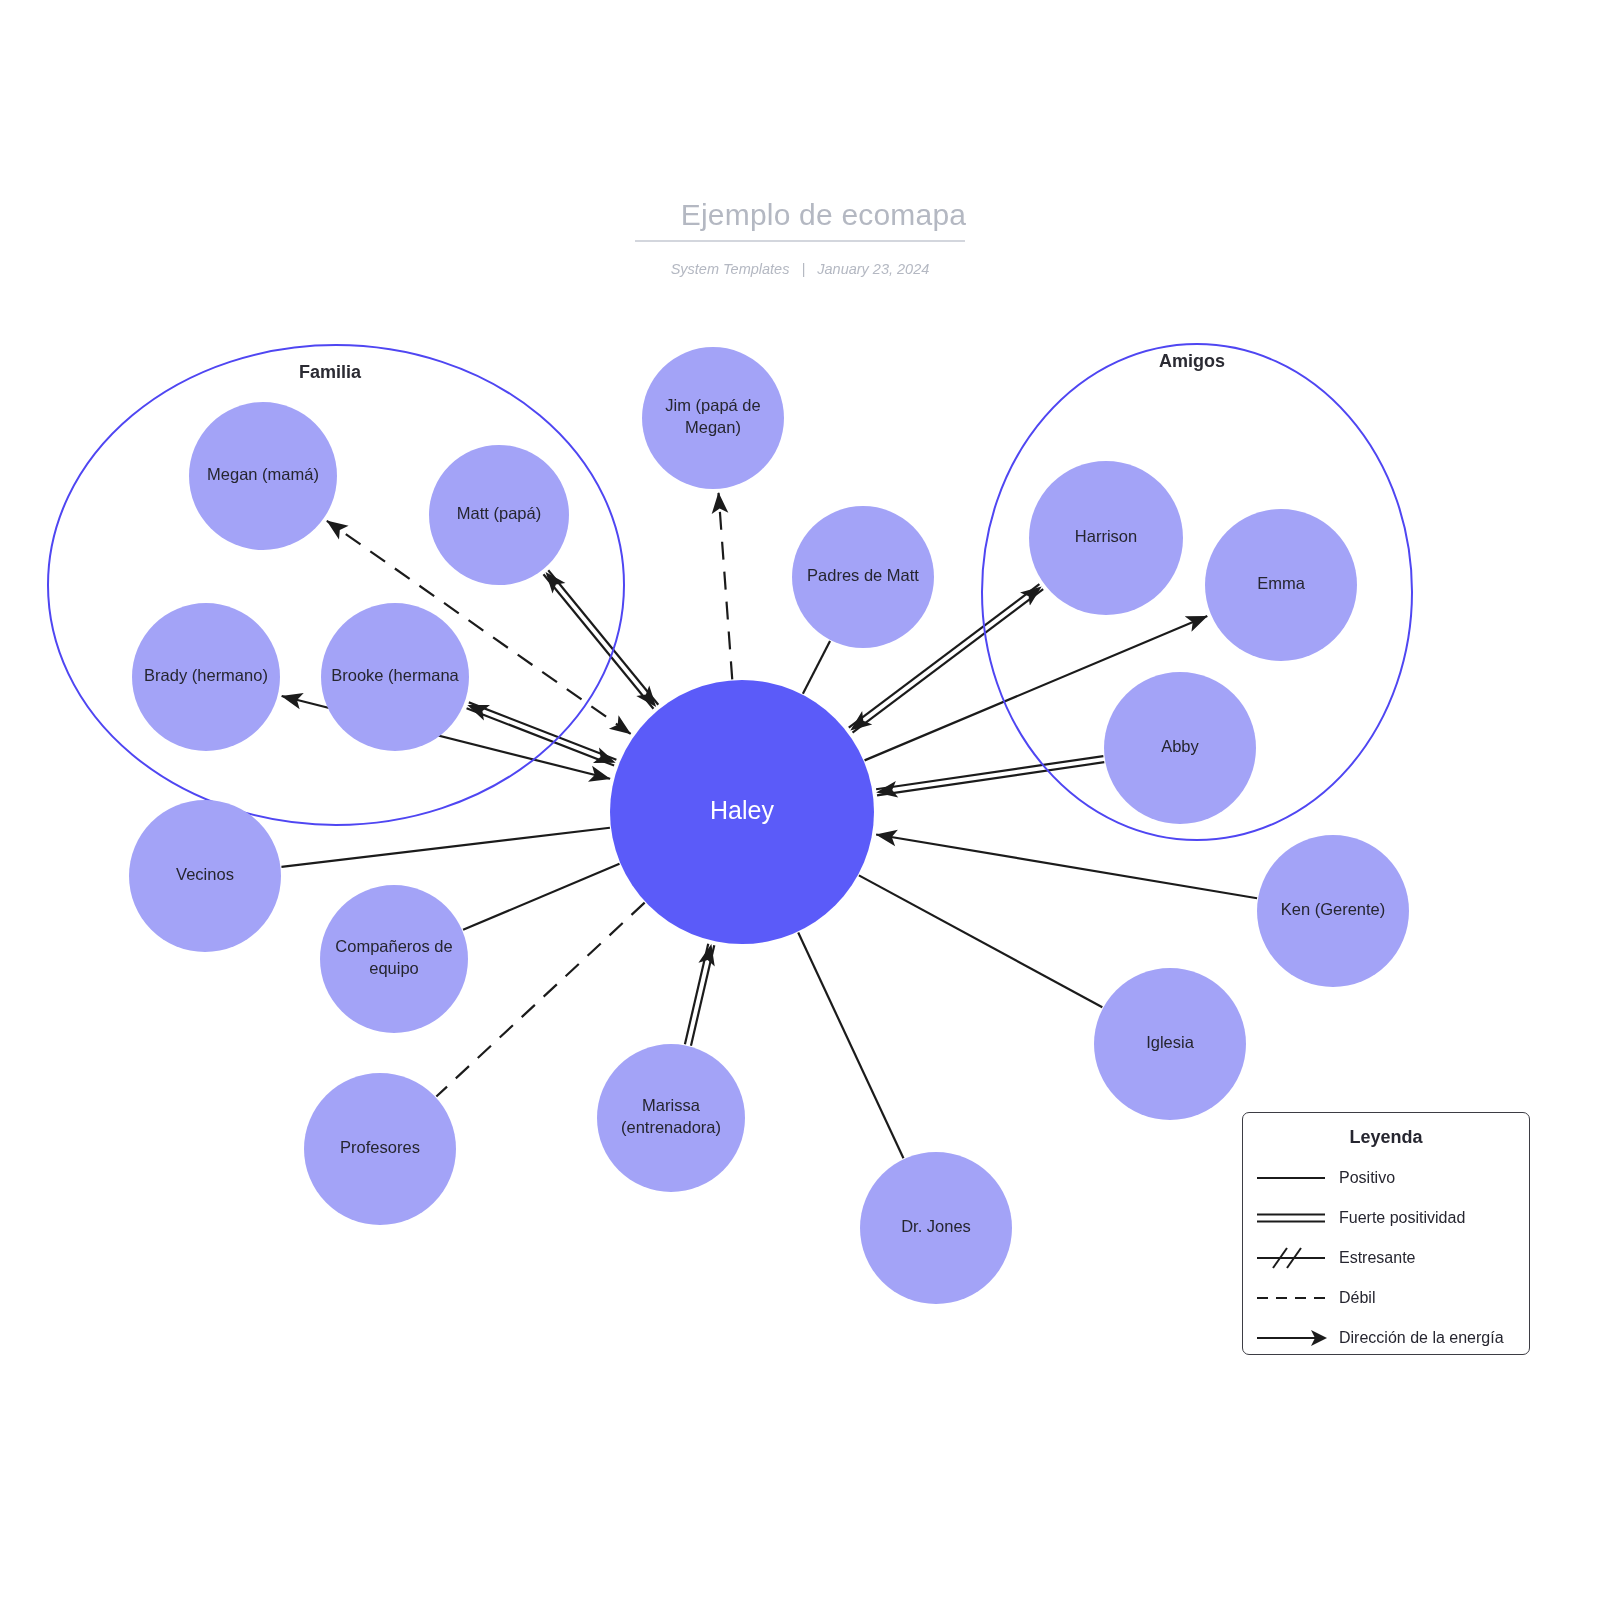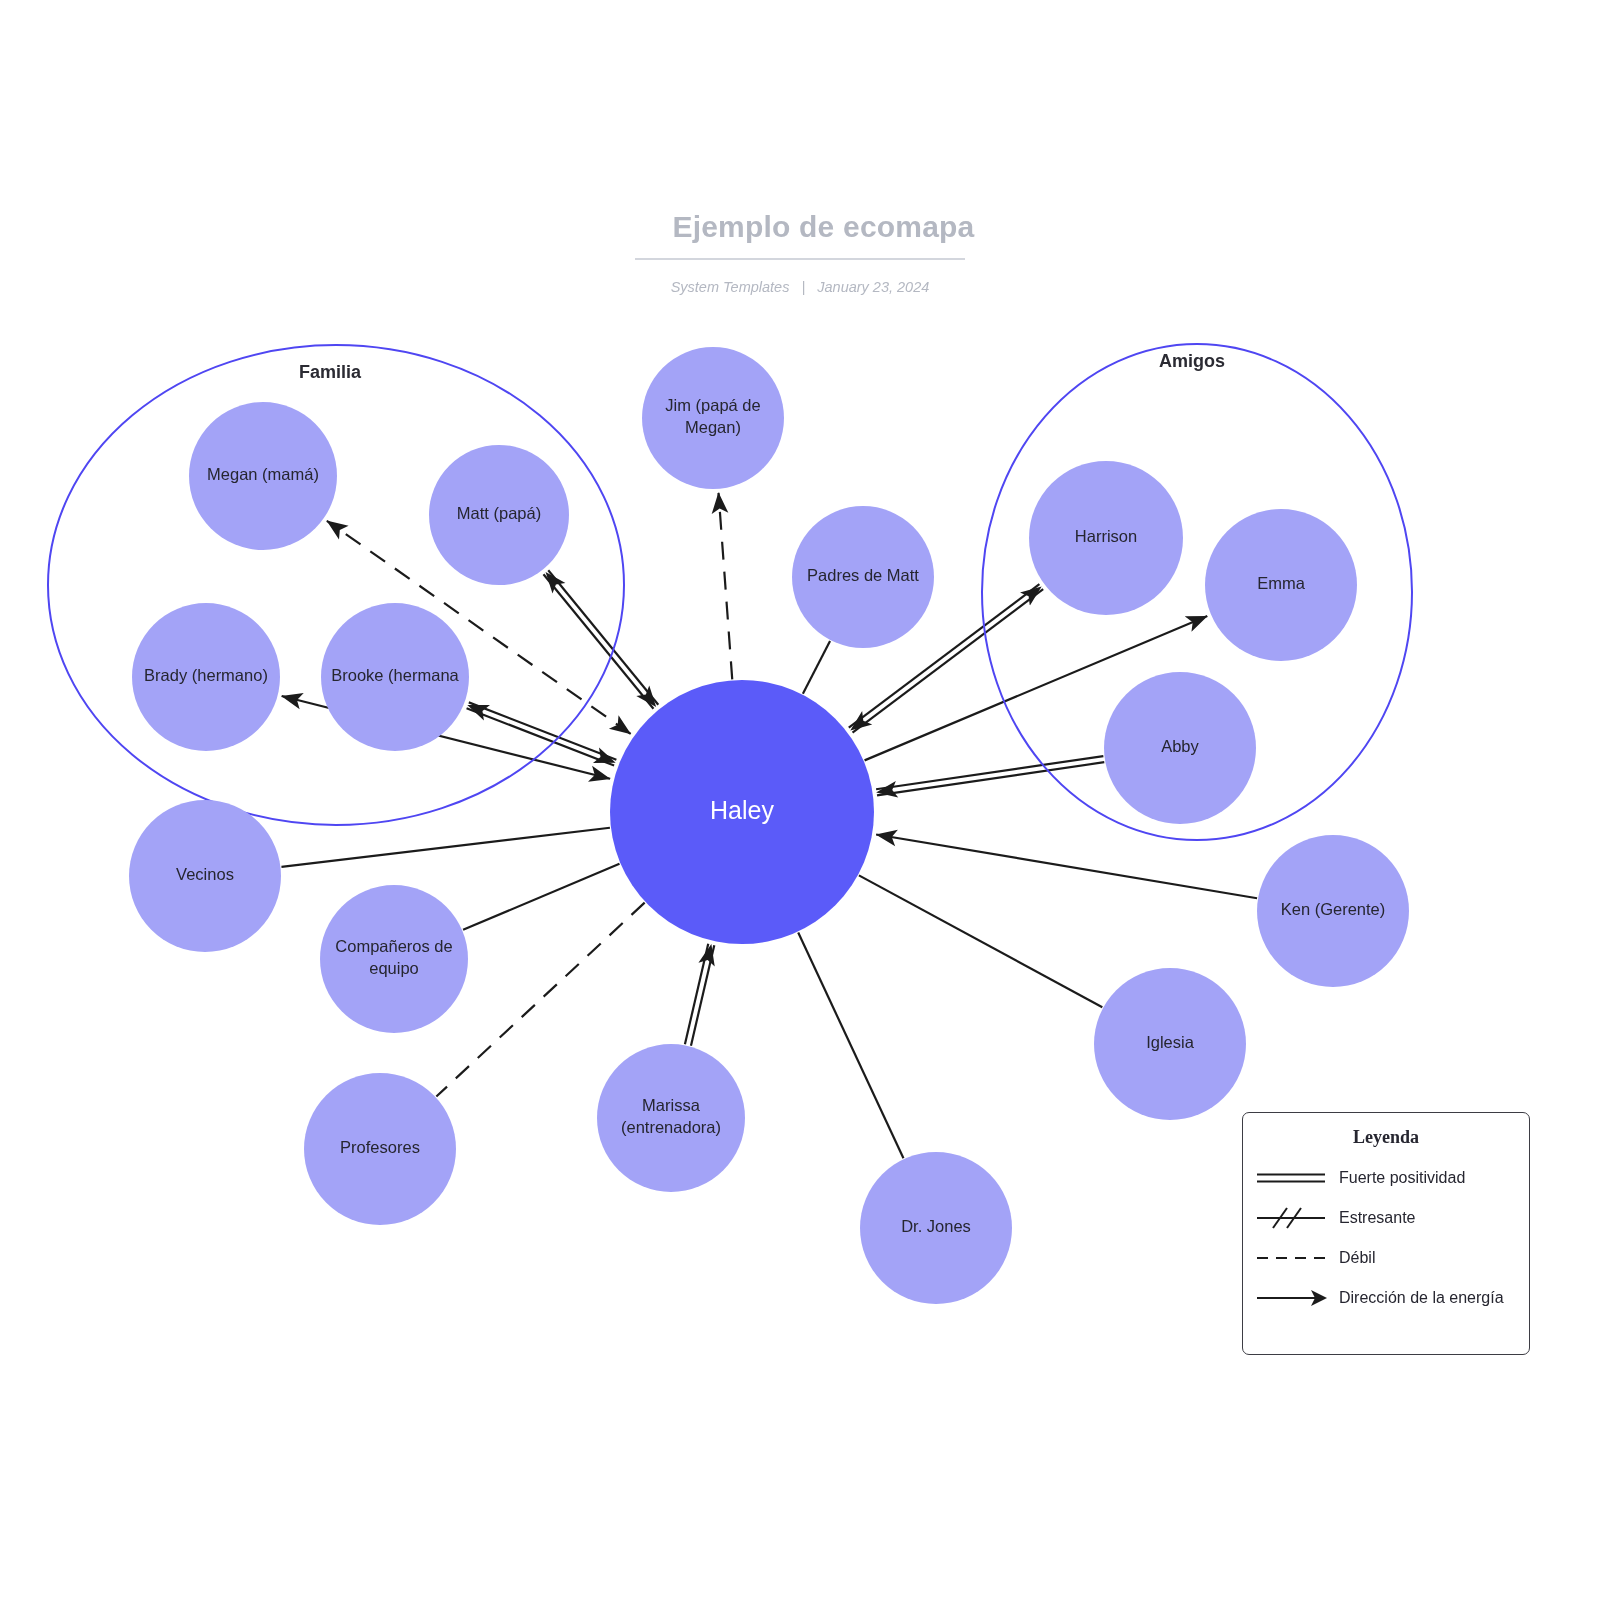--- a/index.html
+++ b/index.html
@@ -23,25 +23,25 @@
   
   .header {
     position: absolute;
     left: 0;
     top: 196px;
     width: 1600px;
     text-align: center;
   }
   .doc-title {
     font-size: 30px;
-    font-weight: bold;
+    font-weight: normal;
     color: #b4b8c2;
     letter-spacing: 0.2px;
     line-height: 38px;
-    margin: 12px;
+    margin: 0;
     padding-left: 47px;
   }
   .title-rule {
     width: 330px;
     height: 2px;
     background: #d3d6dd;
     margin: 6px auto 0 auto;
   }
   .doc-sub {
     margin-top: 18px;
@@ -111,21 +111,20 @@
     border-radius: 7px;
     background: #ffffff;
     box-sizing: border-box;
   }
   .legend-title {
     text-align: center;
     font-size: 18px;
     font-weight: bold;
     color: #262630;
     margin-top: 14px;
-    font-family: Liberation Serif, serif;
   }
   .legend-rows {
     margin-top: 10px;
   }
   .legend-row {
     display: flex;
     align-items: center;
     height: 40px;
   }
   .legend-sym {
@@ -311,20 +310,28 @@
         </g>
       </g>
   </svg>
 
   <div class="legend-box">
     <div class="legend-title">Leyenda</div>
     <div class="legend-rows" id="legend-rows">
         <div class="legend-row">
           <div class="legend-sym">
             <svg width="76" height="26" viewBox="0 0 76 26">
+              <line x1="4" y1="13" x2="72" y2="13" stroke="#1b1b1b" stroke-width="2"></line>
+            </svg>
+          </div>
+          <div class="legend-text">Positivo</div>
+        </div>
+        <div class="legend-row">
+          <div class="legend-sym">
+            <svg width="76" height="26" viewBox="0 0 76 26">
               <line x1="4" y1="9.5" x2="72" y2="9.5" stroke="#1b1b1b" stroke-width="2"></line>
               <line x1="4" y1="16.5" x2="72" y2="16.5" stroke="#1b1b1b" stroke-width="2"></line>
             </svg>
           </div>
           <div class="legend-text">Fuerte positividad</div>
         </div>
         <div class="legend-row">
           <div class="legend-sym">
             <svg width="76" height="26" viewBox="0 0 76 26">
               <line x1="4" y1="13" x2="72" y2="13" stroke="#1b1b1b" stroke-width="2"></line>

